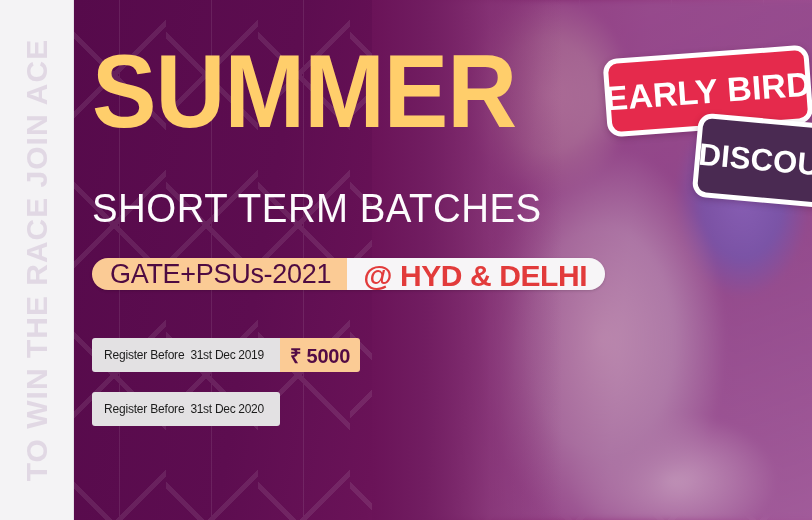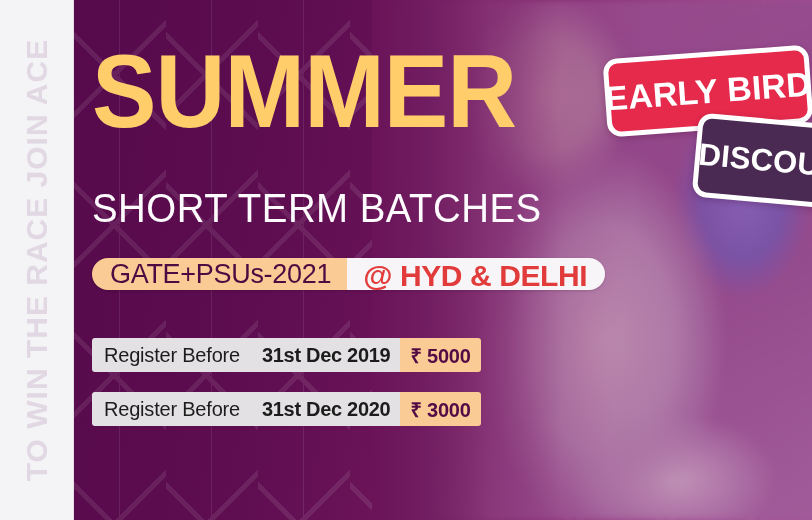--- a/index.html
+++ b/index.html
@@ -177,27 +177,27 @@
     border-radius:3px;
     overflow:hidden;
   }
   .price-row.r1 { top:338px; }
   .price-row.r2 { top:392px; }
 
   .price-label {
     background:#e3e1e3;
     color:#1c1c1c;
     display:flex; align-items:center;
-    padding:0 10px 0 12px;
-    font-size:20px;
+    padding:0 16px 0 12px;
+    font-size:12px;
     white-space:nowrap;
     font-family:"Liberation Sans", sans-serif;
   }
   .price-label .lbl-pre { font-weight:normal; letter-spacing:-.2px; }
-  .price-label .lbl-date { font-weight:bold; margin-left:22px; letter-spacing:-.3px; }
+  .price-label .lbl-date { font-weight:normal; margin-left:6px; letter-spacing:-.3px; }
 
   .price-amount {
     background:#fbcb95;
     color:#530b45;
     display:flex; align-items:center; justify-content:center;
     padding:6px 10px;
     min-width:76px;
     font-size:20px;
     font-weight:bold;
     letter-spacing:-.2px;
@@ -272,21 +272,20 @@
           <span class="lbl-date">31st Dec 2019</span>
         </div>
         <div class="price-amount">₹ 5000</div>
       </div>
 
       <div class="price-row r2">
         <div class="price-label">
           <span class="lbl-pre">Register Before</span>
           <span class="lbl-date">31st Dec 2020</span>
         </div>
-        <div class="price-amount">₹ 3000</div>
       </div>
 
     </div>
 
     <div class="badge badge-early">EARLY BIRD</div>
 
     <div class="badge badge-discount">DISCOUNT</div>
 
   </div>
 </div>

